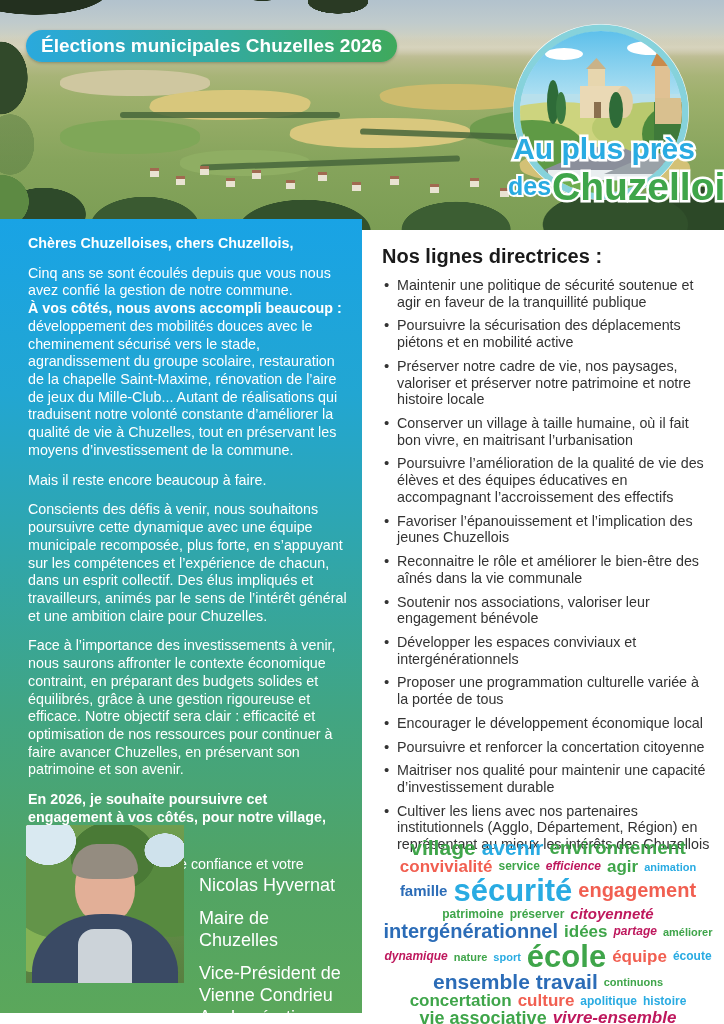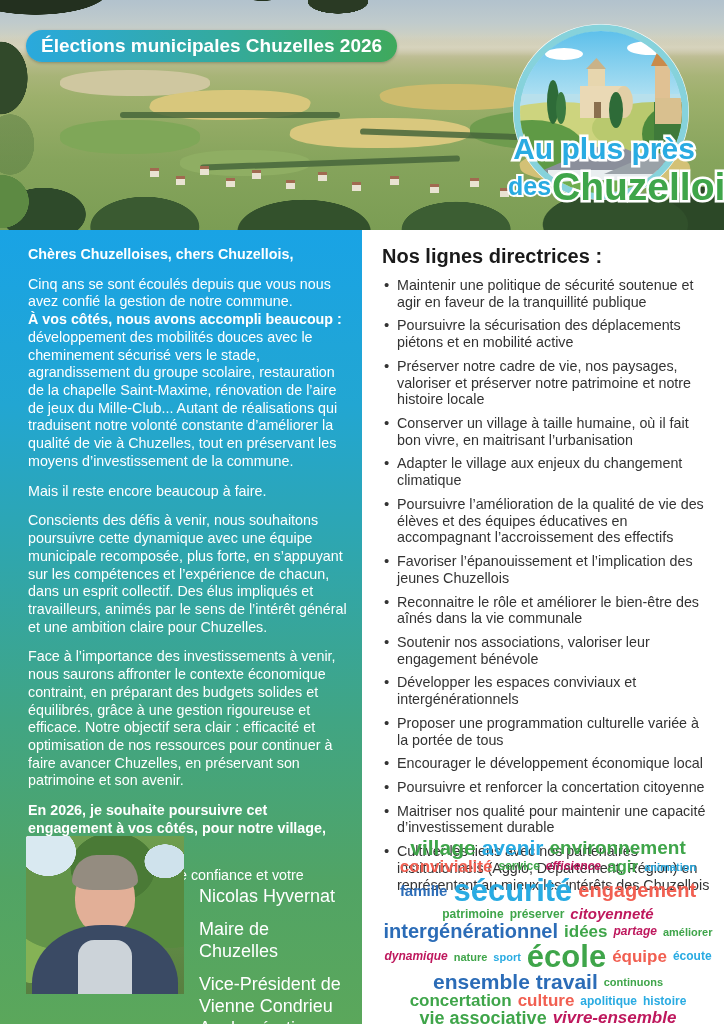--- a/index.html
+++ b/index.html
@@ -37,21 +37,21 @@
     padding:0 15px;border-radius:16px;color:#fff;font-weight:bold;font-size:19px;
     background:linear-gradient(90deg,#2aa9dd 0%,#34aa9b 55%,#3fa95c 100%);
     box-shadow:0 1px 3px rgba(0,0,0,.25);white-space:nowrap;}
 
   
   .logo{position:absolute;right:-4px;top:6px;width:224px;height:206px;overflow:visible;}
   .logo svg{overflow:visible;}
   .logo text{font-family:"Liberation Sans","DejaVu Sans",sans-serif;font-weight:bold;paint-order:stroke;}
 
   
-  .left-col{position:absolute;left:0;top:230px;width:362px;height:794px;color:#fff;
+  .left-col{position:absolute;left:0;top:219px;width:362px;height:794px;color:#fff;
     background:linear-gradient(180deg,#19a3e5 0%,#22a6d2 22%,#30a6ab 42%,#41a583 62%,
       #51a465 82%,#5ba75b 100%);}
   .letter{padding:16px 13px 0 28px;font-size:14.3px;line-height:1.24;}
   .letter p{margin:0 0 12px 0;}
   .letter strong{font-weight:bold;}
 
   .signature{position:absolute;left:26px;top:606px;display:flex;gap:15px;}
   .portrait{position:relative;width:158px;height:158px;overflow:hidden;flex:0 0 auto;background:
     radial-gradient(46px 40px at 14% 10%,#d9e9f1 0 60%,rgba(0,0,0,0) 61%),
     radial-gradient(34px 28px at 88% 16%,#cfe2ec 0 60%,rgba(0,0,0,0) 61%),
@@ -198,21 +198,20 @@
   </div>
 
   <div class="right-col">
     <div class="directives">
       <h2>Nos lignes directrices :</h2>
       <ul id="directives-list">
           <li>Maintenir une politique de sécurité soutenue et agir en faveur de la tranquillité publique</li>
           <li>Poursuivre la sécurisation des déplacements piétons et en mobilité active</li>
           <li>Préserver notre cadre de vie, nos paysages, valoriser et préserver notre patrimoine et notre histoire locale</li>
           <li>Conserver un village à taille humaine, où il fait bon vivre, en maitrisant l’urbanisation</li>
-          <li>Adapter le village aux enjeux du changement climatique</li>
           <li>Poursuivre l’amélioration de la qualité de vie des élèves et des équipes éducatives en accompagnant l’accroissement des effectifs</li>
           <li>Favoriser l’épanouissement et l’implication des jeunes Chuzellois</li>
           <li>Reconnaitre le rôle et améliorer le bien-être des aînés dans la vie communale</li>
           <li>Soutenir nos associations, valoriser leur engagement bénévole</li>
           <li>Développer les espaces conviviaux et intergénérationnels</li>
           <li>Proposer une programmation culturelle variée à la portée de tous</li>
           <li>Encourager le développement économique local</li>
           <li>Poursuivre et renforcer la concertation citoyenne</li>
           <li>Maitriser nos qualité pour maintenir une capacité d’investissement durable</li>
           <li>Cultiver les liens avec nos partenaires institutionnels (Agglo, Département, Région) en représentant au mieux les intérêts des Chuzellois</li>

